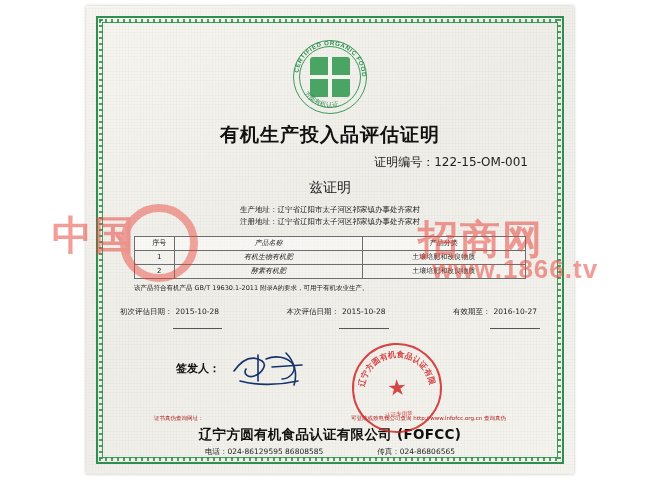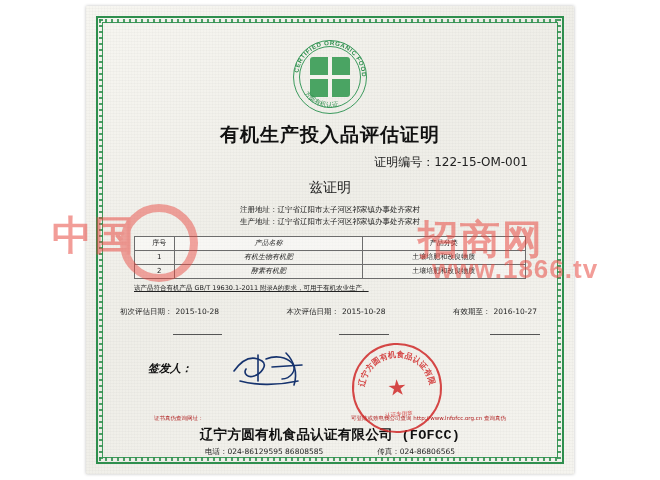--- a/index.html
+++ b/index.html
@@ -193,50 +193,48 @@
   table.prod .c1 { width: 196px; font-style: italic; }
   table.prod .c2 { width: 170px; }
 
   .standard-note {
     margin: 5px auto 0 auto;
     width: 392px;
     font-size: 6.5px;
     color: #222;
     text-align: left;
     line-height: 1.4;
-    text-decoration: underline;
   }
 
   .dates {
     margin: 14px auto 0 auto;
     width: 420px;
     display: flex;
     justify-content: space-between;
     font-size: 7.5px;
     color: #1d1d1d;
   }
   .dates .d-item { white-space: nowrap; }
   .dates .d-val {
     border-bottom: 1px solid #555;
-    padding: 0 3px 18px 3px;
+    padding: 0 3px 12px 3px;
   }
 
   .signer-row {
     margin-top: 28px;
     position: relative;
     height: 70px;
   }
   .signer-label {
     position: absolute;
-    left: 28px;
+    left: 56px;
     top: 16px;
     font-size: 11px;
     font-weight: bold;
     color: #111;
-    font-style: italic;
   }
   .signature {
     position: absolute;
     left: 108px;
     top: 2px;
     width: 86px;
     height: 44px;
     color: #13306b;
   }
   
@@ -270,21 +268,20 @@
     color: #cf2222;
   }
 
   .issuer {
     margin-top: 4px;
     text-align: center;
     font-size: 13.5px;
     font-weight: bold;
     color: #111;
     letter-spacing: 0.3px;
-    font-family: Liberation Mono, monospace;
   }
   .issuer-addr {
     margin-top: 6px;
     text-align: center;
     font-size: 7.5px;
     color: #1d1d1d;
     line-height: 1.6;
   }
   .issuer-contact {
     margin-top: 3px;
@@ -387,24 +384,24 @@
 
       <div class="cert-no">
         <span>证明编号：</span><span>122-15-OM-001</span>
       </div>
 
       <div class="hereby">兹证明</div>
 
 
       <div class="addr">
         <div>
+          <span>生产地址：</span><span>辽宁省辽阳市太子河区祁家镇办事处齐家村</span>
+        </div>
+        <div>
           <span>注册地址：</span><span>辽宁省辽阳市太子河区祁家镇办事处齐家村</span>
-        </div>
-        <div>
-          <span>生产地址：</span><span>辽宁省辽阳市太子河区祁家镇办事处齐家村</span>
         </div>
       </div>
 
       <table class="prod">
         <thead>
           <tr>
             <th class="c0">序号</th>
             <th class="c1">产品名称</th>
             <th class="c2">产品分类</th>
           </tr>

